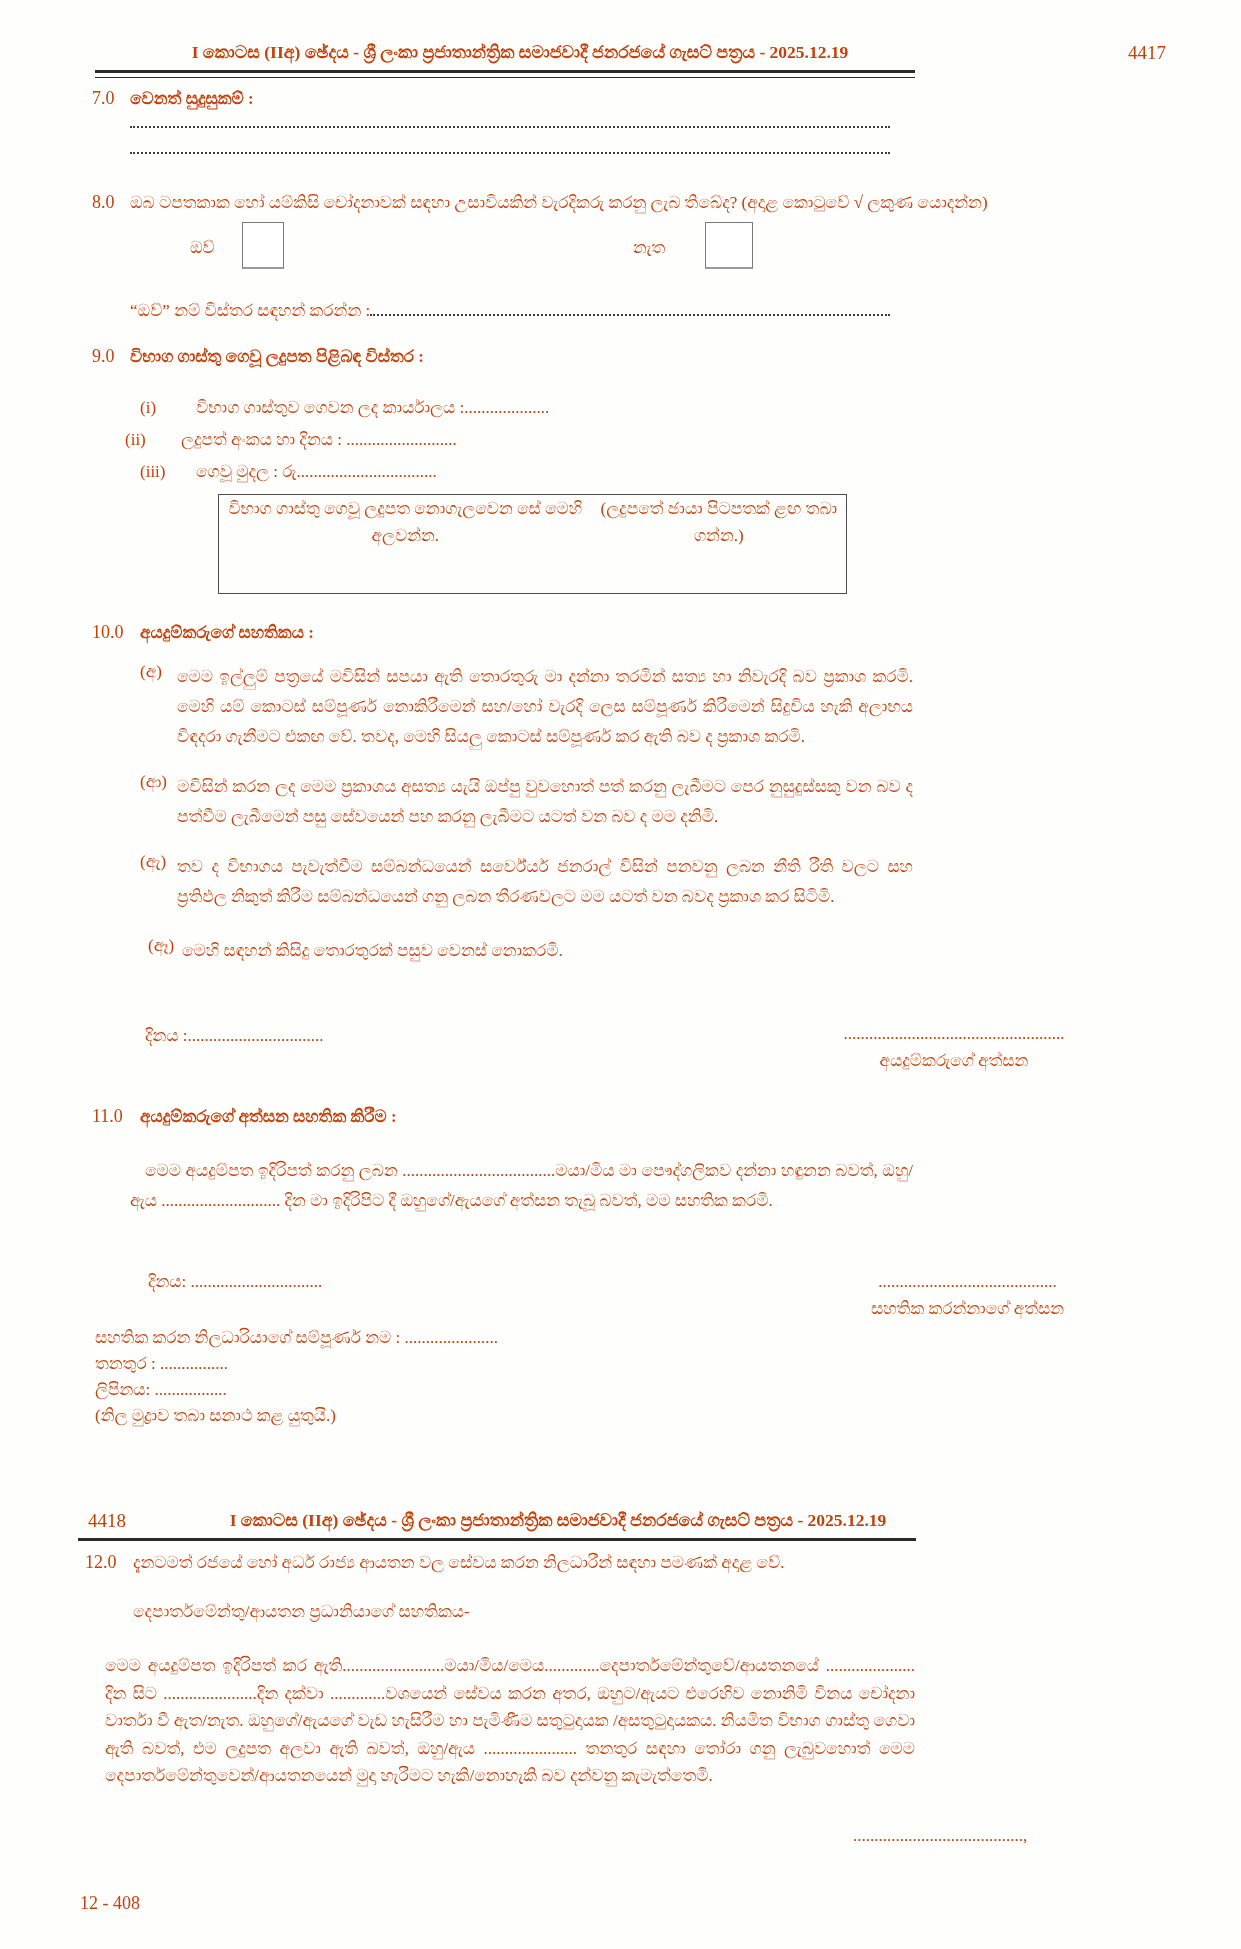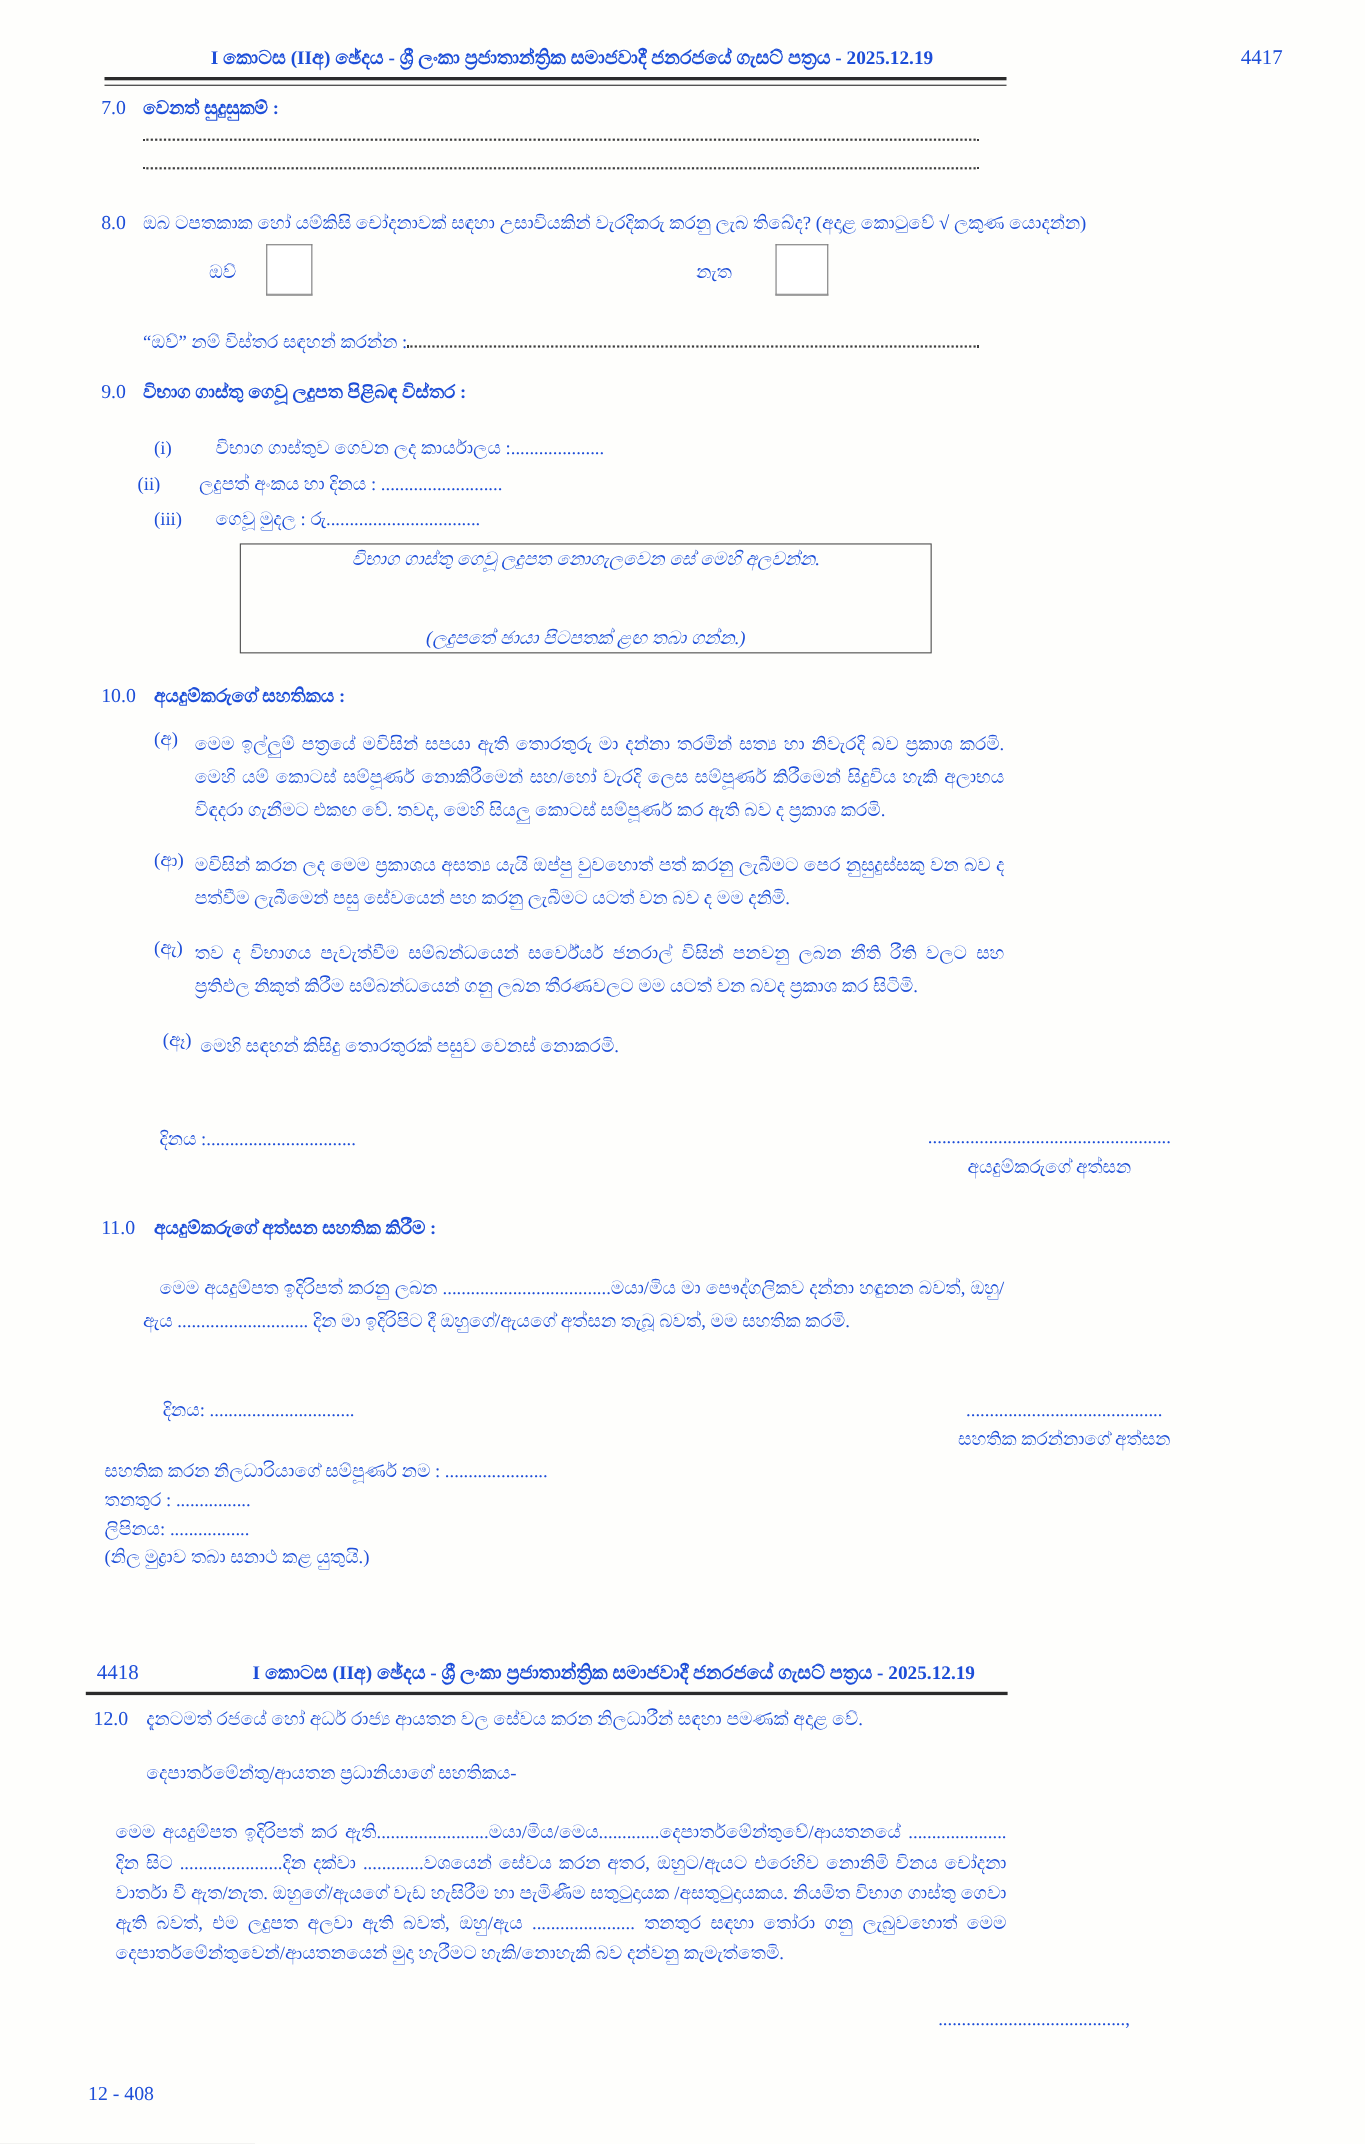--- a/index.html
+++ b/index.html
@@ -1,34 +1,34 @@
 <!DOCTYPE html>
 <html><head>
 <meta charset="utf-8">
 <style>
   html,body{margin:0;padding:0;background:#8f8f8f;}
-  .sheet{position:relative;width:1241px;height:1949px;background:#fefefc;color:#1d4ed8;
+  .sheet{position:relative;width:1241px;height:1949px;background:#fefefc;color:#c2410c;
     font-family:"Liberation Serif","DejaVu Serif",serif;font-size:17px;overflow:hidden;}
   .abs{position:absolute;}
   .hdr-title{font-weight:bold;font-size:17.5px;text-align:center;white-space:nowrap;}
   .pagenum{font-size:19px;}
   .rule-double{border-top:3px solid #2b2b2b;border-bottom:1.5px solid #2b2b2b;height:4px;}
   .rule-single{border-top:3px solid #2b2b2b;height:0;}
   .sec{display:flex;align-items:flex-end;}
   .sec-num{flex:none;width:38px;font-size:18px;}
   .sec-num.w{width:48px;}
   .sec-label{font-weight:bold;white-space:nowrap;}
   .sec-text{white-space:nowrap;}
   .dotline{border-bottom:2px dotted #3c3c3c;height:14px;}
   .fillrow{display:flex;align-items:baseline;}
   .fillrow .lbl{flex:none;white-space:nowrap;font-family:Liberation Serif, serif;}
   .dotfill{flex:1;border-bottom:2px dotted #3c3c3c;height:14px;}
   .checkbox{border:1.3px solid #7a7a7a;border-bottom:2.4px solid #9a9a9a;background:#fff;}
-  .rbox{border:1.5px solid #4c4c4c;display:flex;flex-direction:column;justify-content:space-between;
-    text-align:center;line-height:27px;font-style:italic;}
+  .rbox{border:1.5px solid #4c4c4c;display:flex;flex-direction:row;justify-content:flex-end;
+    text-align:center;line-height:27px;}
   .itemrow{display:flex;align-items:baseline;}
   .item-num{flex:none;width:56px;}
   .cert{display:flex;}
   .cert-num{flex:none;width:37px;}
   .cert-text{flex:1;text-align:justify;line-height:30px;}
   .para{text-align:justify;line-height:30px;}
   .para.tight{line-height:27.5px;}
   .indent{text-indent:15px;}
   .sigblk{text-align:center;line-height:27px;}
   .footer{font-size:18px;}

